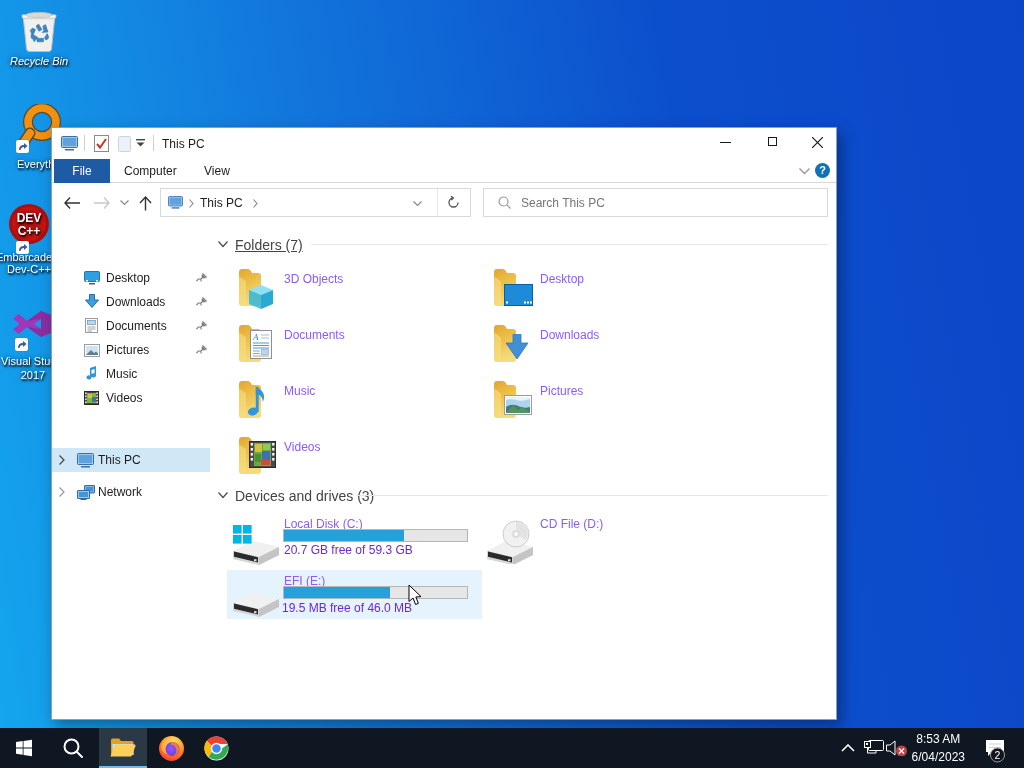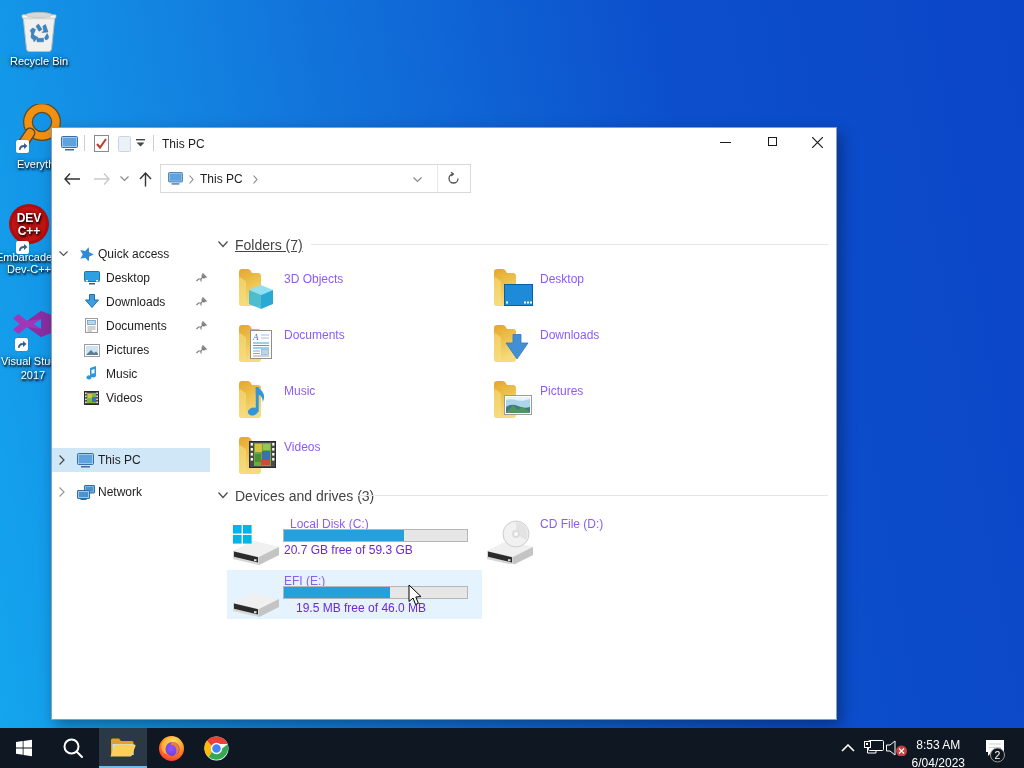--- a/index.html
+++ b/index.html
@@ -27,41 +27,41 @@
 .pin { position:absolute; width:11px; height:11px; }
 .grphdr { position:absolute; font-size:14px; color:#444; }
 .grpline { position:absolute; height:1px; background:#e6e6e6; }
 .itemlabel { position:absolute; font-size:12px; color:#8b5cf6; }
 .subtext { position:absolute; font-size:12px; color:#6d28d9; }
 .pbar { position:absolute; width:185px; height:13px; border:1px solid #b6b6b6; background:#e6e6e6; }
 .pfill { height:100%; background:#26a0da; }
 
 #taskbar { position:absolute; left:0; bottom:0; width:1024px; height:40px; background:#0f1722; z-index:20;}
 .tbicon { position:absolute; top:0; width:48px; height:40px; display:flex; align-items:center; justify-content:center; }
-#traytime { position:absolute; right:59px; top:0; height:40px; color:#fff; font-size:12px; text-align:center; line-height:18px; padding-top:8px;}
+#traytime { position:absolute; right:59px; top:0; height:40px; color:#fff; font-size:12px; text-align:center; line-height:18px; padding-top:2px;}
 </style>
 </head>
 <body>
 
 <div class="deskicon" style="left:6px; top:8px; width:66px;">
   <svg width="42" height="44" viewBox="0 0 42 44" style="display:block;margin:0 auto;">
     <path d="M5,7 L37,7 L33.5,41 Q33.2,43.5 30.5,43.5 L11.5,43.5 Q8.8,43.5 8.5,41 Z" fill="#f0f0ee" stroke="#bdbdbb" stroke-width="1"></path>
     <path d="M5,7 L37,7 L36.6,11.5 L5.4,11.5 Z" fill="#e2e2e0"></path>
     <path d="M4,7 L38,7 L37.7,10 L4.3,10 Z" fill="#fafaf8" stroke="#c8c8c6" stroke-width="0.8"></path>
     <ellipse cx="21" cy="7" rx="13" ry="2.6" fill="#d8d8d6" stroke="#c2c2c0" stroke-width="0.8"></ellipse>
     <g fill="#3c86c4" stroke="#2d6ba3" stroke-width="0.5">
       <path d="M20.5,16 L24,21.5 L21,23.3 L18,18.2 Z"></path>
       <path d="M24.8,18.2 L27.5,16.5 L30,24 L24,24.5 L25.8,22.7 Z"></path>
       <path d="M14.5,20 L17.5,21.5 L14.8,28 L12.2,22.5 Z"></path>
       <path d="M13,29 L13.5,25.8 L20,29.5 L16,33.8 L15.2,31.2 Q13.2,30.8 13,29 Z"></path>
       <path d="M19,30.5 L25.5,30.3 L25.5,33.8 L19,33.8 Z"></path>
       <path d="M26.5,29.8 L29.2,25.5 L30.5,28.4 Q31,30.6 29.2,31.4 L27.8,32 Z"></path>
     </g>
   </svg>
-  <div style="margin-top:3px;">Recycle Bin</div>
+  <div style="margin-top:3px;font-style:italic;">Recycle Bin</div>
 </div>
 
 <div class="deskicon" style="left:8px; top:104px; width:70px;">
   <svg width="46" height="46" viewBox="0 0 46 46" style="display:block;margin-left:8px;">
     <circle cx="26" cy="18" r="14" fill="none" stroke="#584b2e" stroke-width="10"></circle>
     <circle cx="26" cy="18" r="14" fill="none" stroke="#f29111" stroke-width="7.5"></circle>
     <path d="M14,29 L8,38" stroke="#584b2e" stroke-width="11" stroke-linecap="round"></path>
     <path d="M14,29 L8,38" stroke="#f29111" stroke-width="8" stroke-linecap="round"></path>
   </svg>
   <div style="margin-top:8px;">Everything</div>
@@ -119,20 +119,29 @@
     <div style="position:absolute;left:101px;top:7px;width:1px;height:16px;background:#cfcfcf;"></div>
     <div style="position:absolute;left:110px;top:9px;font-size:12px;color:#1d1d1d;">This PC</div>
 
     <div style="position:absolute;right:105px;top:14px;width:11px;height:1px;background:#1a1a1a;"></div>
     <div style="position:absolute;right:59px;top:9px;width:9px;height:9px;border:1px solid #1a1a1a;"></div>
     <svg width="11" height="11" viewBox="0 0 11 11" style="position:absolute;right:13px;top:9px;">
       <path d="M0,0 L11,11 M11,0 L0,11" stroke="#1a1a1a" stroke-width="1.2"></path>
     </svg>
   </div>
 
+  <div id="tabsrow">
+    <div style="position:absolute;left:2px;top:0;width:56px;height:24px;background:#1d5ca4;color:#fff;text-align:center;line-height:24px;">File</div>
+    <div style="position:absolute;left:72px;top:0;height:24px;line-height:24px;">Computer</div>
+    <div style="position:absolute;left:152px;top:0;height:24px;line-height:24px;">View</div>
+    <svg width="11" height="7" viewBox="0 0 11 7" style="position:absolute;right:26px;top:9px;">
+        <path d="M0.5,0.5 L5.5,5.5 L10.5,0.5" stroke="#9a9a9a" stroke-width="1.4" fill="none"></path>
+      </svg>
+    <div style="position:absolute;right:6px;top:4px;width:15px;height:15px;border-radius:50%;background:#1271b5;color:#fff;font-size:11px;font-weight:bold;text-align:center;line-height:15px;">?</div>
+  </div>
 
   <div id="addrrow">
     <svg width="16" height="12" viewBox="0 0 16 12" style="position:absolute;left:12px;top:14px;">
       <path d="M6,0.5 L1,6 L6,11.5 M1,6 L16,6" stroke="#333" stroke-width="1.4" fill="none"></path>
     </svg>
     <svg width="16" height="12" viewBox="0 0 16 12" style="position:absolute;left:42px;top:14px;">
       <path d="M10,0.5 L15,6 L10,11.5 M0,6 L15,6" stroke="#c9c9c9" stroke-width="1.4" fill="none"></path>
     </svg>
     <svg width="9" height="6" viewBox="0 0 9 6" style="position:absolute;left:68px;top:17px;">
         <path d="M0.5,0.5 L4.5,4.5 L8.5,0.5" stroke="#888" stroke-width="1.2" fill="none"></path>
@@ -157,34 +166,32 @@
       <svg width="9" height="6" viewBox="0 0 9 6" style="position:absolute;right:48px;top:12px;">
           <path d="M0.5,0.5 L4.5,4.5 L8.5,0.5" stroke="#888" stroke-width="1.2" fill="none"></path>
         </svg>
       <div style="position:absolute;right:32px;top:0;width:1px;height:27px;background:#e8e8e8;"></div>
       <svg width="13" height="13" viewBox="0 0 13 13" style="position:absolute;right:10px;top:7px;">
         <path d="M11,6.5 A4.5,4.5 0 1 1 6.5,2" stroke="#555" stroke-width="1.3" fill="none"></path>
         <path d="M6.5,2 L4,0.2 M6.5,2 L4.2,4" stroke="#555" stroke-width="1.3" fill="none"></path>
       </svg>
     </div>
 
+    <div style="position:absolute;left:431px;top:5px;width:345px;height:29px;border:1px solid #d9d9d9;background:#fff;">
+      <svg width="13" height="13" viewBox="0 0 13 13" style="position:absolute;left:14px;top:7px;">
+        <circle cx="5.5" cy="5.5" r="4.5" stroke="#9a9a9a" stroke-width="1.2" fill="none"></circle>
+        <path d="M9,9 L12.5,12.5" stroke="#9a9a9a" stroke-width="1.2"></path>
+      </svg>
+      <div style="position:absolute;left:37px;top:7px;color:#767676;">Search This PC</div>
+    </div>
   </div>
 
   <div id="contentrow">
     <div id="sidebar">
 
-      <div class="navrow" style="top:19px;">
-        <svg width="9" height="6" viewBox="0 0 9 6" style="position:absolute;left:7px;top:9px;">
-            <path d="M0.5,0.5 L4.5,4.5 L8.5,0.5" stroke="#555" stroke-width="1.2" fill="none"></path>
-          </svg>
-        <svg width="15" height="14" viewBox="0 0 15 14" style="position:absolute;left:27px;top:5px;">
-          <path d="M7.5,0 L9.6,4.6 L14.6,5.2 L10.9,8.6 L11.9,13.5 L7.5,11 L3.1,13.5 L4.1,8.6 L0.4,5.2 L5.4,4.6 Z" fill="#3289d8" transform="rotate(18 7.5 7)"></path>
-        </svg>
-        <div class="navtext" style="left:46px;">Quick access</div>
-      </div>
 
       <div class="navrow" style="top:43px;">
         <svg width="16" height="14" viewBox="0 0 16 14" style="position:absolute;left:32px;top:5px;">
           <rect x="0.5" y="0.5" width="15" height="10" rx="1" fill="#2da0e2" stroke="#1778b4"></rect>
           <rect x="2" y="9" width="2" height="1.5" fill="#fff"></rect>
             <rect x="12" y="9" width="2" height="1.5" fill="#fff"></rect>
           <rect x="5" y="12" width="6" height="1.5" fill="#5a5a5a"></rect>
         </svg>
         <div class="navtext" style="left:54px;">Desktop</div>
         <svg class="pin" viewBox="0 0 11 11" style="left:144px;top:7px;">
@@ -404,21 +411,21 @@
 
       <svg width="48" height="40" viewBox="0 0 48 40" style="position:absolute;left:22px;top:302px;">
         <use href="#driveg" transform="translate(1,8)"></use>
         <g transform="translate(1,0)">
           <rect x="0" y="0" width="8.6" height="8.6" fill="#00b5e8"></rect>
           <rect x="10" y="0" width="8.6" height="8.6" fill="#00b5e8"></rect>
           <rect x="0" y="10" width="8.6" height="8.6" fill="#00b5e8"></rect>
           <rect x="10" y="10" width="8.6" height="8.6" fill="#00b5e8"></rect>
         </g>
       </svg>
-      <div class="itemlabel" style="left:80px;top:294px;text-decoration:underline;">Local Disk (C:)</div>
+      <div class="itemlabel" style="left:74px;top:294px;text-decoration:underline;">Local Disk (C:)</div>
       <div class="pbar" style="left:73px;top:306px;">
           <div class="pfill" style="width:65.6%;"></div>
         </div>
       <div class="subtext" style="left:74px;top:320px;">20.7 GB free of 59.3 GB</div>
 
       <svg width="48" height="44" viewBox="0 0 48 44" style="position:absolute;left:276px;top:297px;">
         <use href="#driveg" transform="translate(1,13)"></use>
         <circle cx="30" cy="14" r="13" fill="#ececec" stroke="#cfcfcf"></circle>
         <circle cx="30" cy="14" r="12" fill="#f1f1f1"></circle>
         <path d="M30,2 A12,12 0 0 1 40,20 L33,16 A4,4 0 0 0 30,10 Z" fill="#e3e3e3"></path>
@@ -428,21 +435,21 @@
       <div class="itemlabel" style="left:330px;top:294px;">CD File (D:)</div>
 
       <div style="position:absolute;left:17px;top:347px;width:255px;height:49px;background:#e5f3ff;"></div>
       <svg width="48" height="36" viewBox="0 0 48 36" style="position:absolute;left:22px;top:360px;">
         <use href="#driveg" transform="translate(1,2)"></use>
       </svg>
       <div class="itemlabel" style="left:74px;top:351px;">EFI (E:)</div>
       <div class="pbar" style="left:73px;top:363px;">
           <div class="pfill" style="width:58%;"></div>
         </div>
-      <div class="subtext" style="left:86px;top:378px;">19.5 MB free of 46.0 MB</div>
+      <div class="subtext" style="left:72px;top:378px;">19.5 MB free of 46.0 MB</div>
     </div>
   </div>
 </div>
 
 <svg width="17" height="24" viewBox="0 0 17 24" style="position:absolute;left:408px;top:584px;z-index:15;">
   <path d="M1,1 L1,17.5 L5,14 L7.6,20.5 L10.4,19.3 L7.8,13 L13,12.6 Z" fill="#fff" stroke="#000" stroke-width="1"></path>
 </svg>
 
 <div id="taskbar">
   <div class="tbicon" style="left:0;">

